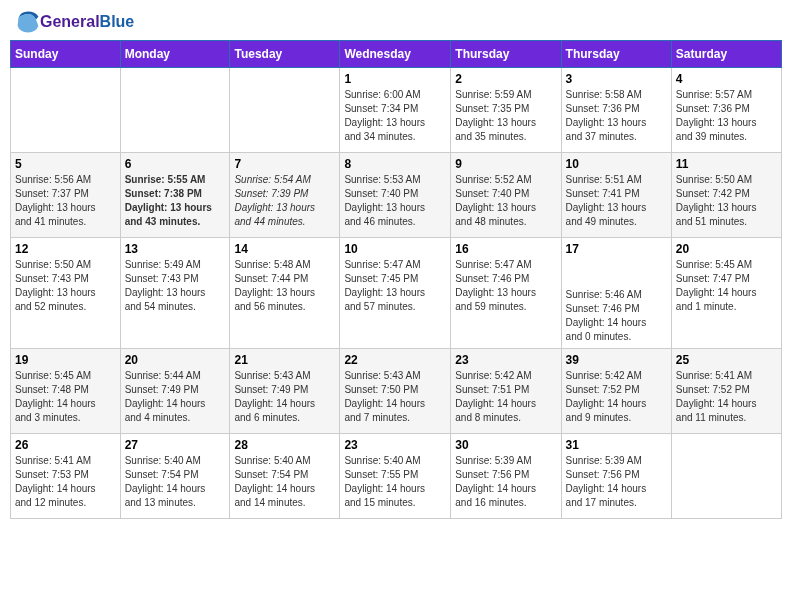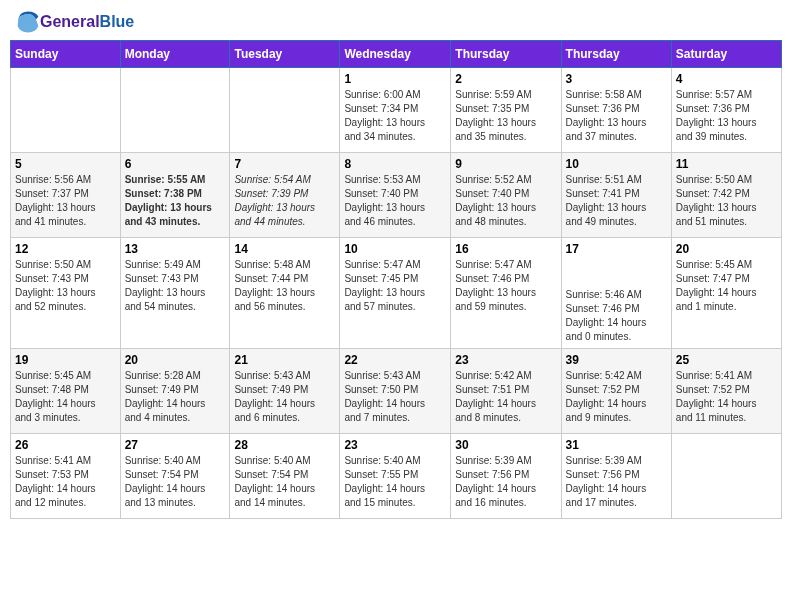--- a/index.html
+++ b/index.html
@@ -246,21 +246,21 @@
       <tr>
         <td>
           <div class="day-number">19</div>
           <div class="day-info" style="white-space: pre-line;">Sunrise: 5:45 AM
 Sunset: 7:48 PM
 Daylight: 14 hours
 and 3 minutes.</div>
         </td>
         <td>
           <div class="day-number">20</div>
-          <div class="day-info" style="white-space: pre-line;">Sunrise: 5:28 AM
+          <div class="day-info" style="white-space: pre-line;">Sunrise: 5:44 AM
 Sunset: 7:49 PM
 Daylight: 14 hours
 and 4 minutes.</div>
         </td>
         <td>
           <div class="day-number">21</div>
           <div class="day-info" style="white-space: pre-line;">Sunrise: 5:43 AM
 Sunset: 7:49 PM
 Daylight: 14 hours
 and 6 minutes.</div>

